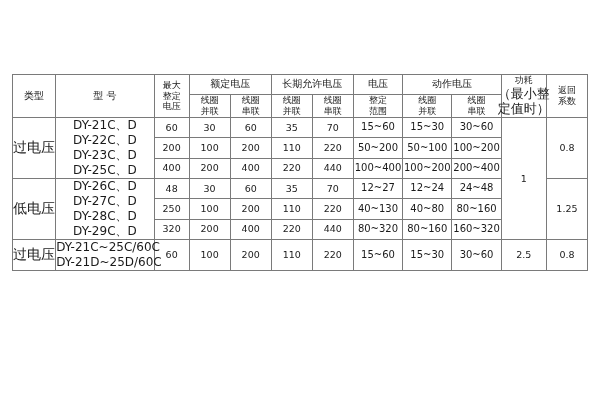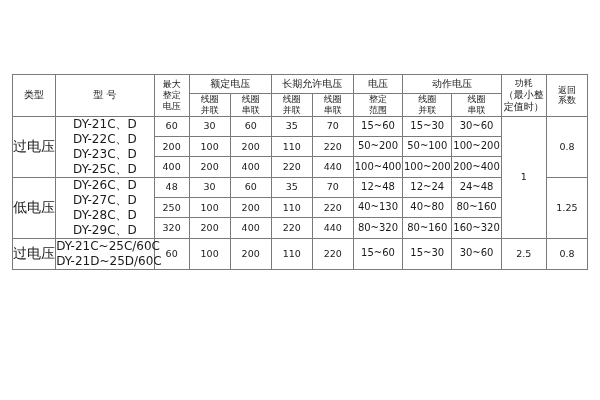--- a/index.html
+++ b/index.html
@@ -66,21 +66,21 @@
     display: block;
   }
   .num {
     font-size: 9.5px;
     height: 19px;
   }
   .rng {
     font-size: 10px;
   }
   .wide-note {
-    font-size: 10px;
+    font-size: 13px;
   }
   
   col.c-type   { width: 42px; }
   col.c-model  { width: 96px; }
   col.c-maxset { width: 34px; }
   col.c-rp     { width: 40px; }
   col.c-rs     { width: 40px; }
   col.c-lp     { width: 40px; }
   col.c-ls     { width: 40px; }
   col.c-vr     { width: 48px; }
@@ -231,21 +231,21 @@
           <span class="ln">DY-26C、D</span>
           <span class="ln">DY-27C、D</span>
           <span class="ln">DY-28C、D</span>
           <span class="ln">DY-29C、D</span>
         </td>
         <td class="num">48</td>
         <td class="num">30</td>
         <td class="num">60</td>
         <td class="num">35</td>
         <td class="num">70</td>
-        <td class="num rng">12~48</td>
+        <td class="num rng">12~27</td>
         <td class="num rng">12~24</td>
         <td class="num rng">24~48</td>
         <td rowspan="3" class="num">1.25</td>
       </tr>
       <tr>
         <td class="num">250</td>
         <td class="num">100</td>
         <td class="num">200</td>
         <td class="num">110</td>
         <td class="num">220</td>

